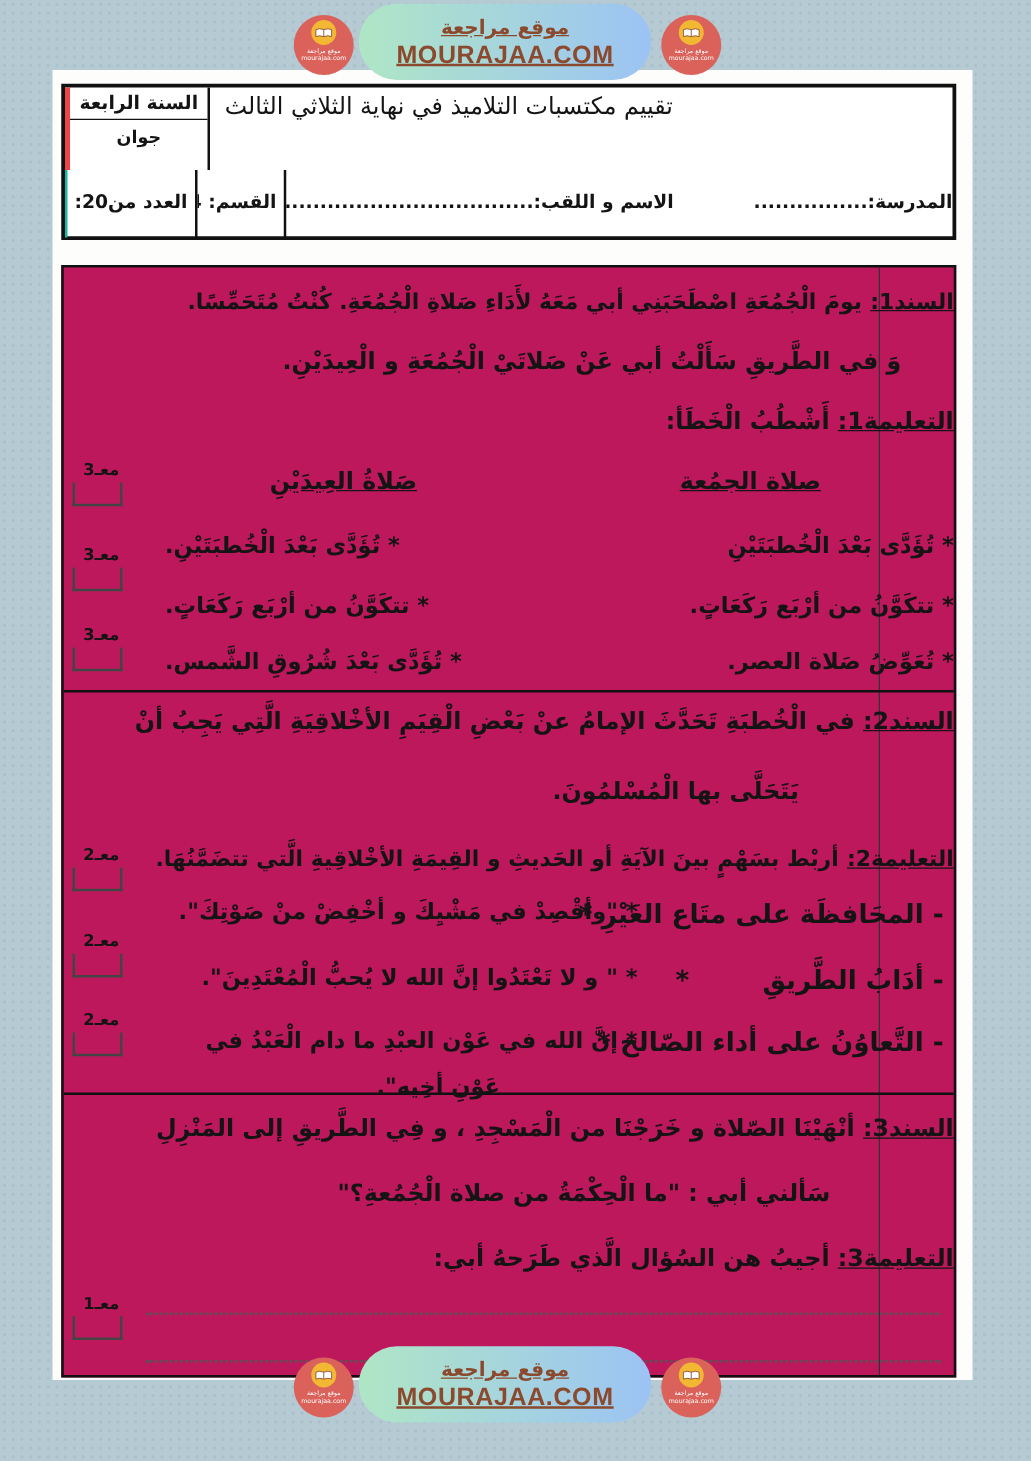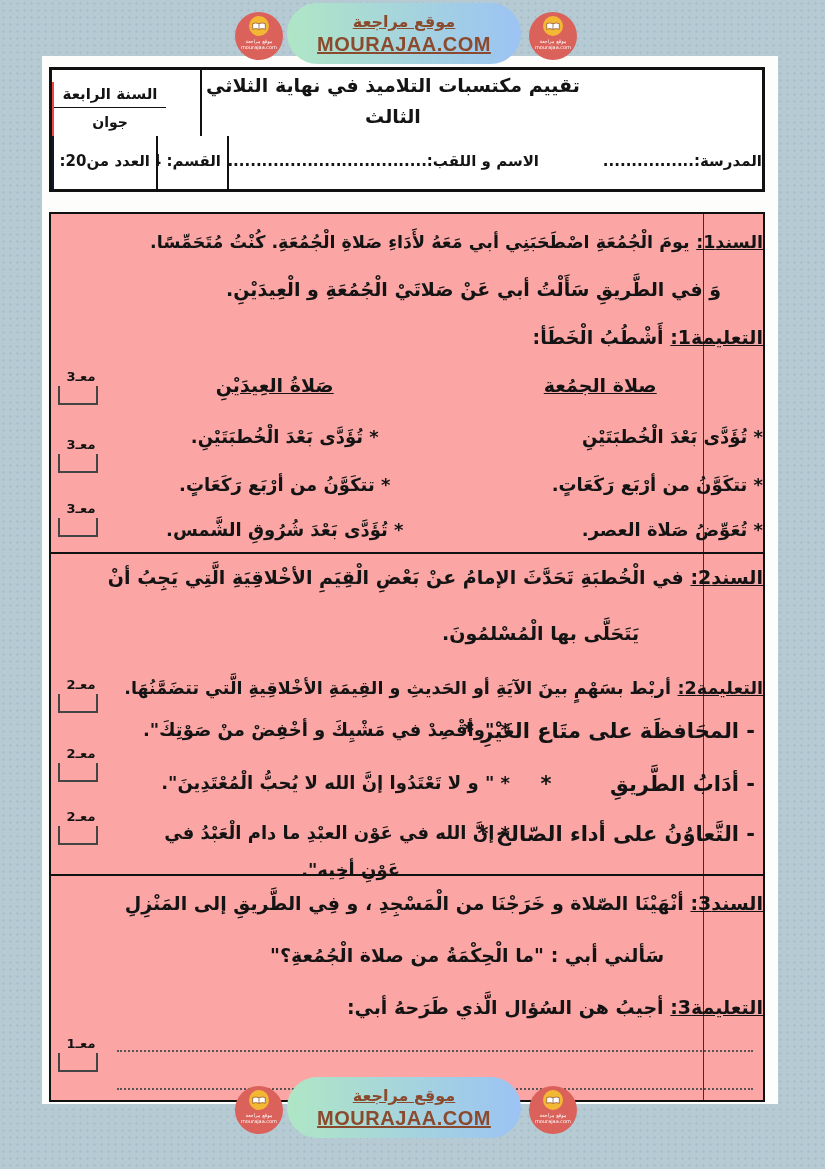--- a/index.html
+++ b/index.html
@@ -25,46 +25,46 @@
   .logo{position:absolute;top:12px;width:48px;height:48px;border-radius:50%;background:#da625b;}
   .logo .ycirc{position:absolute;left:14px;top:4px;width:20px;height:20px;border-radius:50%;background:#f3b833;
     display:flex;align-items:center;justify-content:center;}
   .logo .ltxt{position:absolute;left:0;top:26px;width:48px;text-align:center;color:#fff;
     font-size:5px;line-height:6px;}
   .logo-l{left:0;} .logo-r{left:294px;}
   
   .header-table{position:absolute;left:49px;top:67px;width:716px;height:125px;border:3px solid #111;
     box-sizing:border-box;background:#fff;direction:rtl;}
   .hcell{position:absolute;box-sizing:border-box;}
-  .year-cell{left:0;top:0;width:114px;height:66px;border-left:2px solid #ef4444;text-align:center;margin-top:12px;}
+  .year-cell{left:0;top:0;width:114px;height:66px;border-left:4px solid #ef4444;text-align:center;}
   .year-top{border-bottom:1.5px solid #111;font-weight:bold;font-size:15px;padding:3px 2px 4px;}
   .year-bot{font-weight:bold;font-size:14px;padding-top:6px;}
   .title-cell{left:114px;top:0;width:384px;height:66px;border-left:2px solid #111;text-align:center;
-    font-weight:bold;font-size:19px;line-height:31px;margin-left:34px;}
+    font-weight:normal;font-size:19px;line-height:31px;}
   .empty-cell{left:498px;top:0;width:218px;height:66px;}
   .hrow2cell{top:66px;height:54px;font-weight:bold;font-size:15px;direction:rtl;text-align:right;
     padding:16px 6px 0 2px;white-space:nowrap;overflow:hidden;}
   .c-school{left:493px;width:223px;}
   .c-name{left:175px;width:318px;border-left:2px solid #111;}
   .c-class{left:104px;width:71px;border-left:2px solid #111;}
-  .c-grade{left:0;width:104px;border-left:2px solid #0f172a;}
+  .c-grade{left:0;width:104px;border-left:2px solid #14b8a6;}
   
   .main-box{position:absolute;left:49px;top:212px;width:716px;height:890px;border:2.5px solid #111;
-    box-sizing:border-box;background:#fca5a5;direction:rtl;}
+    box-sizing:border-box;background:#be185d;direction:rtl;}
   .margin-divider{position:absolute;left:652px;top:0;height:100%;border-left:1.5px solid #333;}
   .sec-divider{position:absolute;left:0;width:100%;border-top:2px solid #111;}
   .line{position:absolute;right:0;width:651px;box-sizing:border-box;direction:rtl;text-align:right;
     font-size:19px;font-weight:bold;white-space:nowrap;}
   .line .lbl{text-decoration:underline;}
   .tight{font-size:17.5px;}
   
   .cols{position:absolute;right:0;width:651px;display:flex;direction:rtl;}
   .colhalf{width:50%;box-sizing:border-box;}
   .colhead{text-align:center;font-weight:bold;font-size:19px;text-decoration:underline;}
-  .colitem-r{text-align:center;padding-left:0;padding-right:0;font-weight:bold;font-size:18px;
+  .colitem-r{text-align:left;padding-left:0;padding-right:0;font-weight:bold;font-size:18px;
     direction:rtl;white-space:nowrap;}
   .half-r{padding-left:85px;text-align:right;direction:rtl;}
   .half-l{padding-left:20px;}
   
   .pair-row{position:absolute;right:0;width:651px;height:34px;}
   .pair-value{position:absolute;right:8px;top:0;font-weight:bold;font-size:21px;direction:rtl;white-space:nowrap;}
   .pair-quote{position:absolute;right:253px;top:0;font-weight:bold;font-size:18px;direction:rtl;white-space:nowrap;}
   .quote-cont{position:absolute;right:363px;top:0;font-weight:bold;font-size:18px;direction:rtl;white-space:nowrap;}
   
   .mark{position:absolute;left:5px;width:50px;direction:rtl;}

